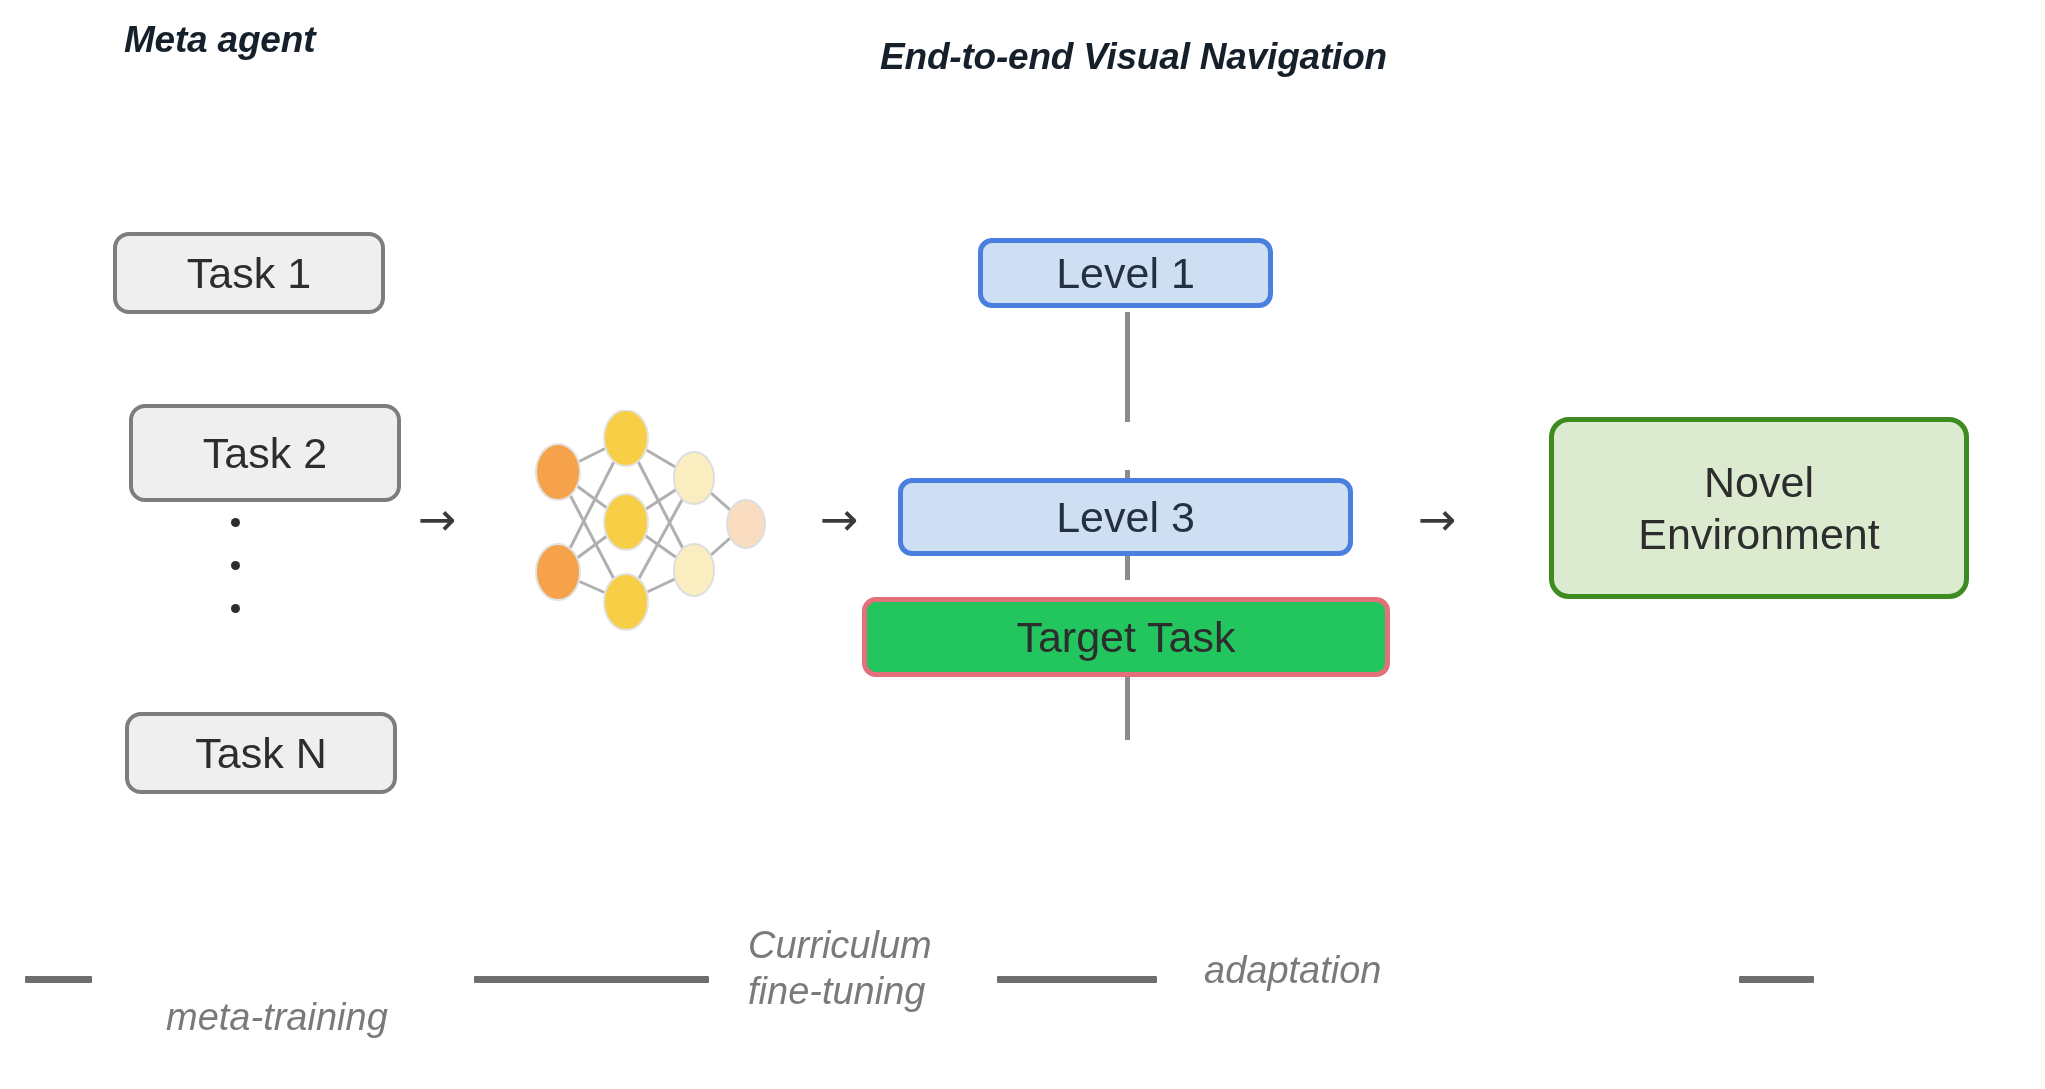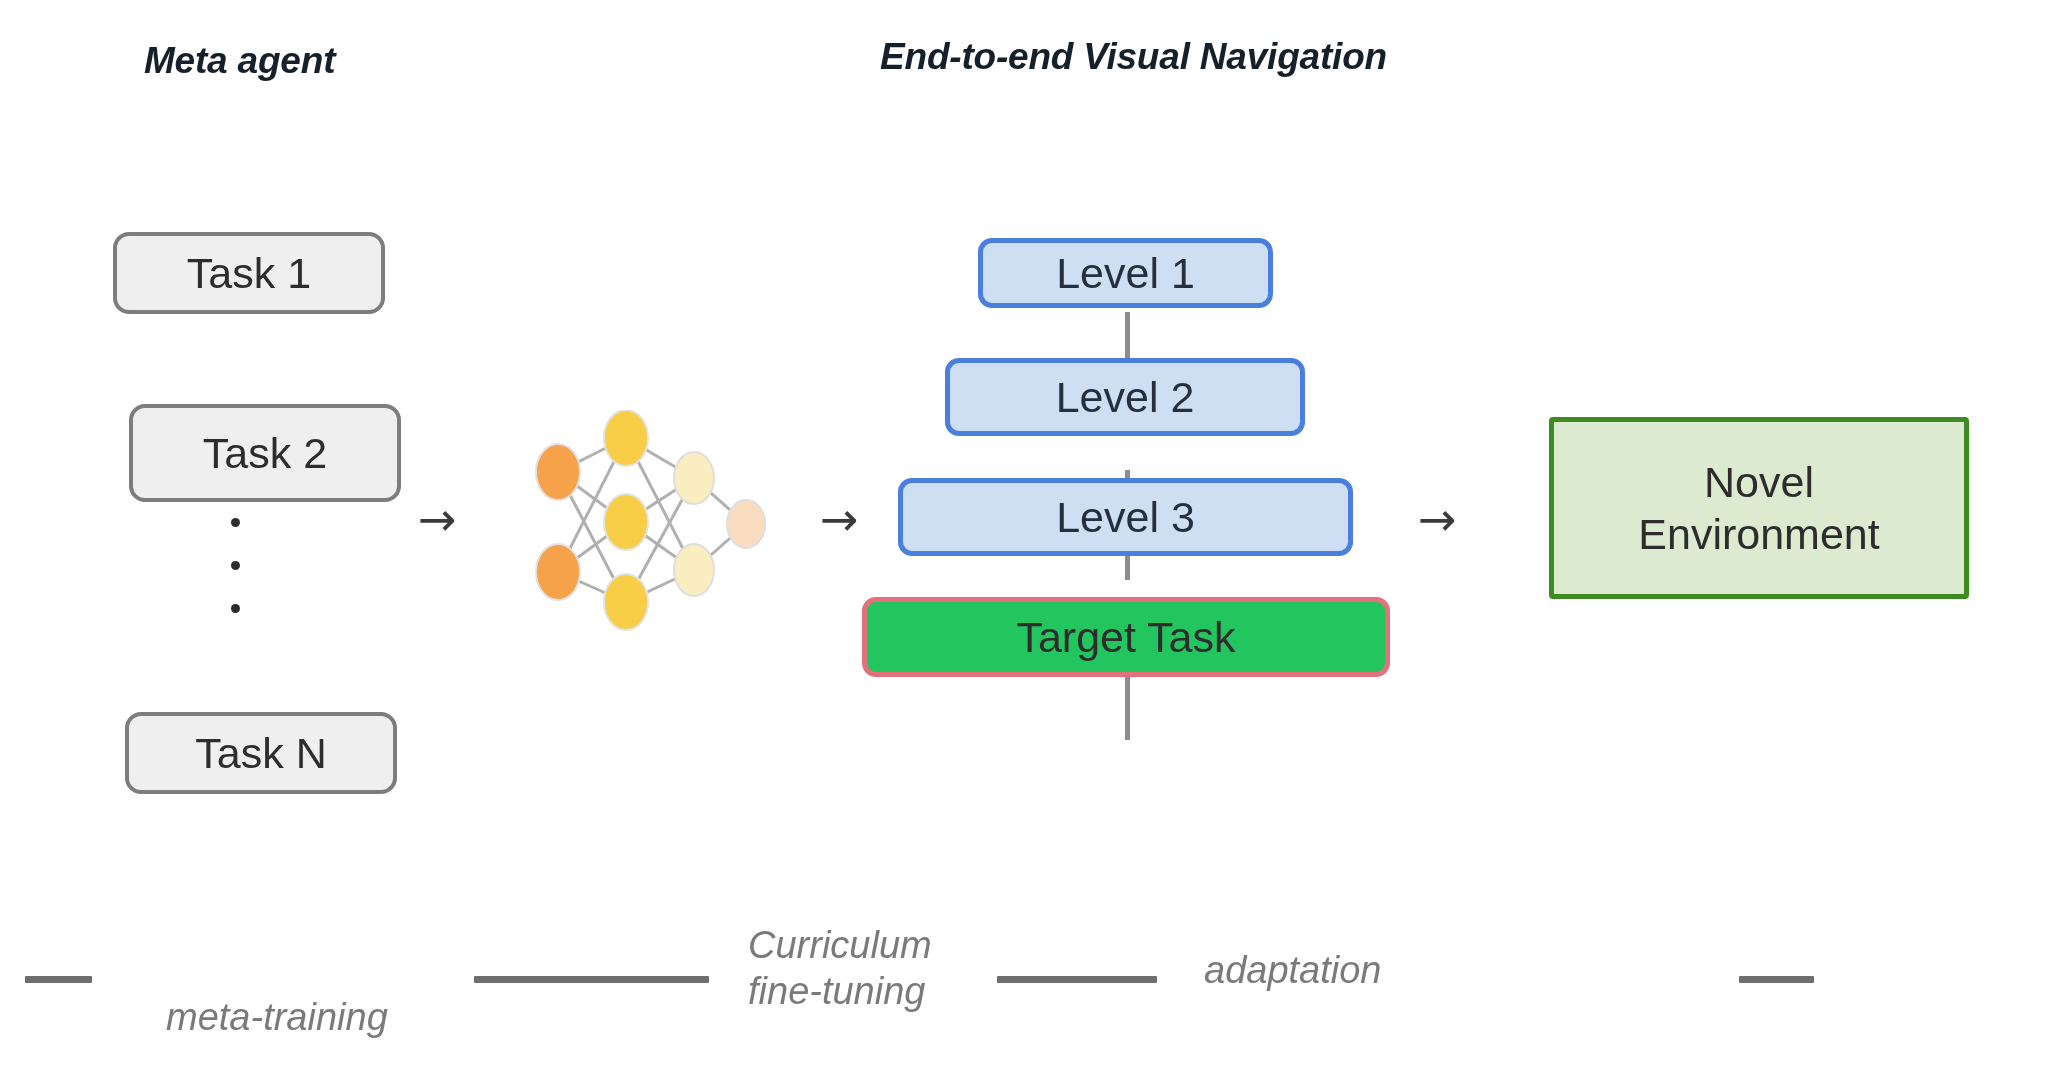--- a/index.html
+++ b/index.html
@@ -23,21 +23,21 @@
   .section-title {
     position: absolute;
     font-family: "Liberation Sans", sans-serif;
     font-style: italic;
     font-weight: bold;
     font-size: 37px;
     color: #15202b;
     white-space: nowrap;
     letter-spacing: -0.2px;
   }
-  #title-meta-agent { left: 124px; top: 40px; margin-left: 20px; }
+  #title-meta-agent { left: 124px; top: 19px; }
   #title-e2e-nav   { left: 880px; top: 36px; }
 
   
   .node-box {
     position: absolute;
     box-sizing: border-box;
     display: flex;
     align-items: center;
     justify-content: center;
     text-align: center;
@@ -64,21 +64,21 @@
   .target-box {
     background: #22c55e;
     border: 5px solid #e2717c;
     border-radius: 14px;
     color: #2d2d2d;
   }
 
   .env-box {
     background: #dcebd0;
     border: 5px solid #3d8b21;
-    border-radius: 4px;
+    border-radius: 20px;
     color: #2d2d2d;
     line-height: 1.22;
   }
 
   
   #task-ellipsis {
     position: absolute;
     left: 228px;
     top: 518px;
     width: 14px;
@@ -198,21 +198,20 @@
   </div>
 
   <div class="arrow" style="left:820px; top:496px;">→</div>
 
   <div class="connector" style="left:1125px; top:312px; height:110px;"></div>
   <div class="connector" style="left:1125px; top:470px; height:110px;"></div>
   <div class="connector" style="left:1125px; top:630px; height:110px;"></div>
 
   <div class="node-box level-box" style="left:978px; top:238px; width:295px; height:70px;">Level 1</div>
 
-  <div class="node-box level-box" style="left:945px; top:358px; width:360px; height:78px;">Level 2</div>
 
   <div class="node-box level-box" style="left:898px; top:478px; width:455px; height:78px;">Level 3</div>
 
   <div class="node-box target-box" style="left:862px; top:597px; width:528px; height:80px;">Target Task</div>
 
   <div class="arrow" style="left:1418px; top:496px;">→</div>
 
   <div class="node-box env-box" style="left:1549px; top:417px; width:420px; height:182px;">Novel
 Environment</div>
 

